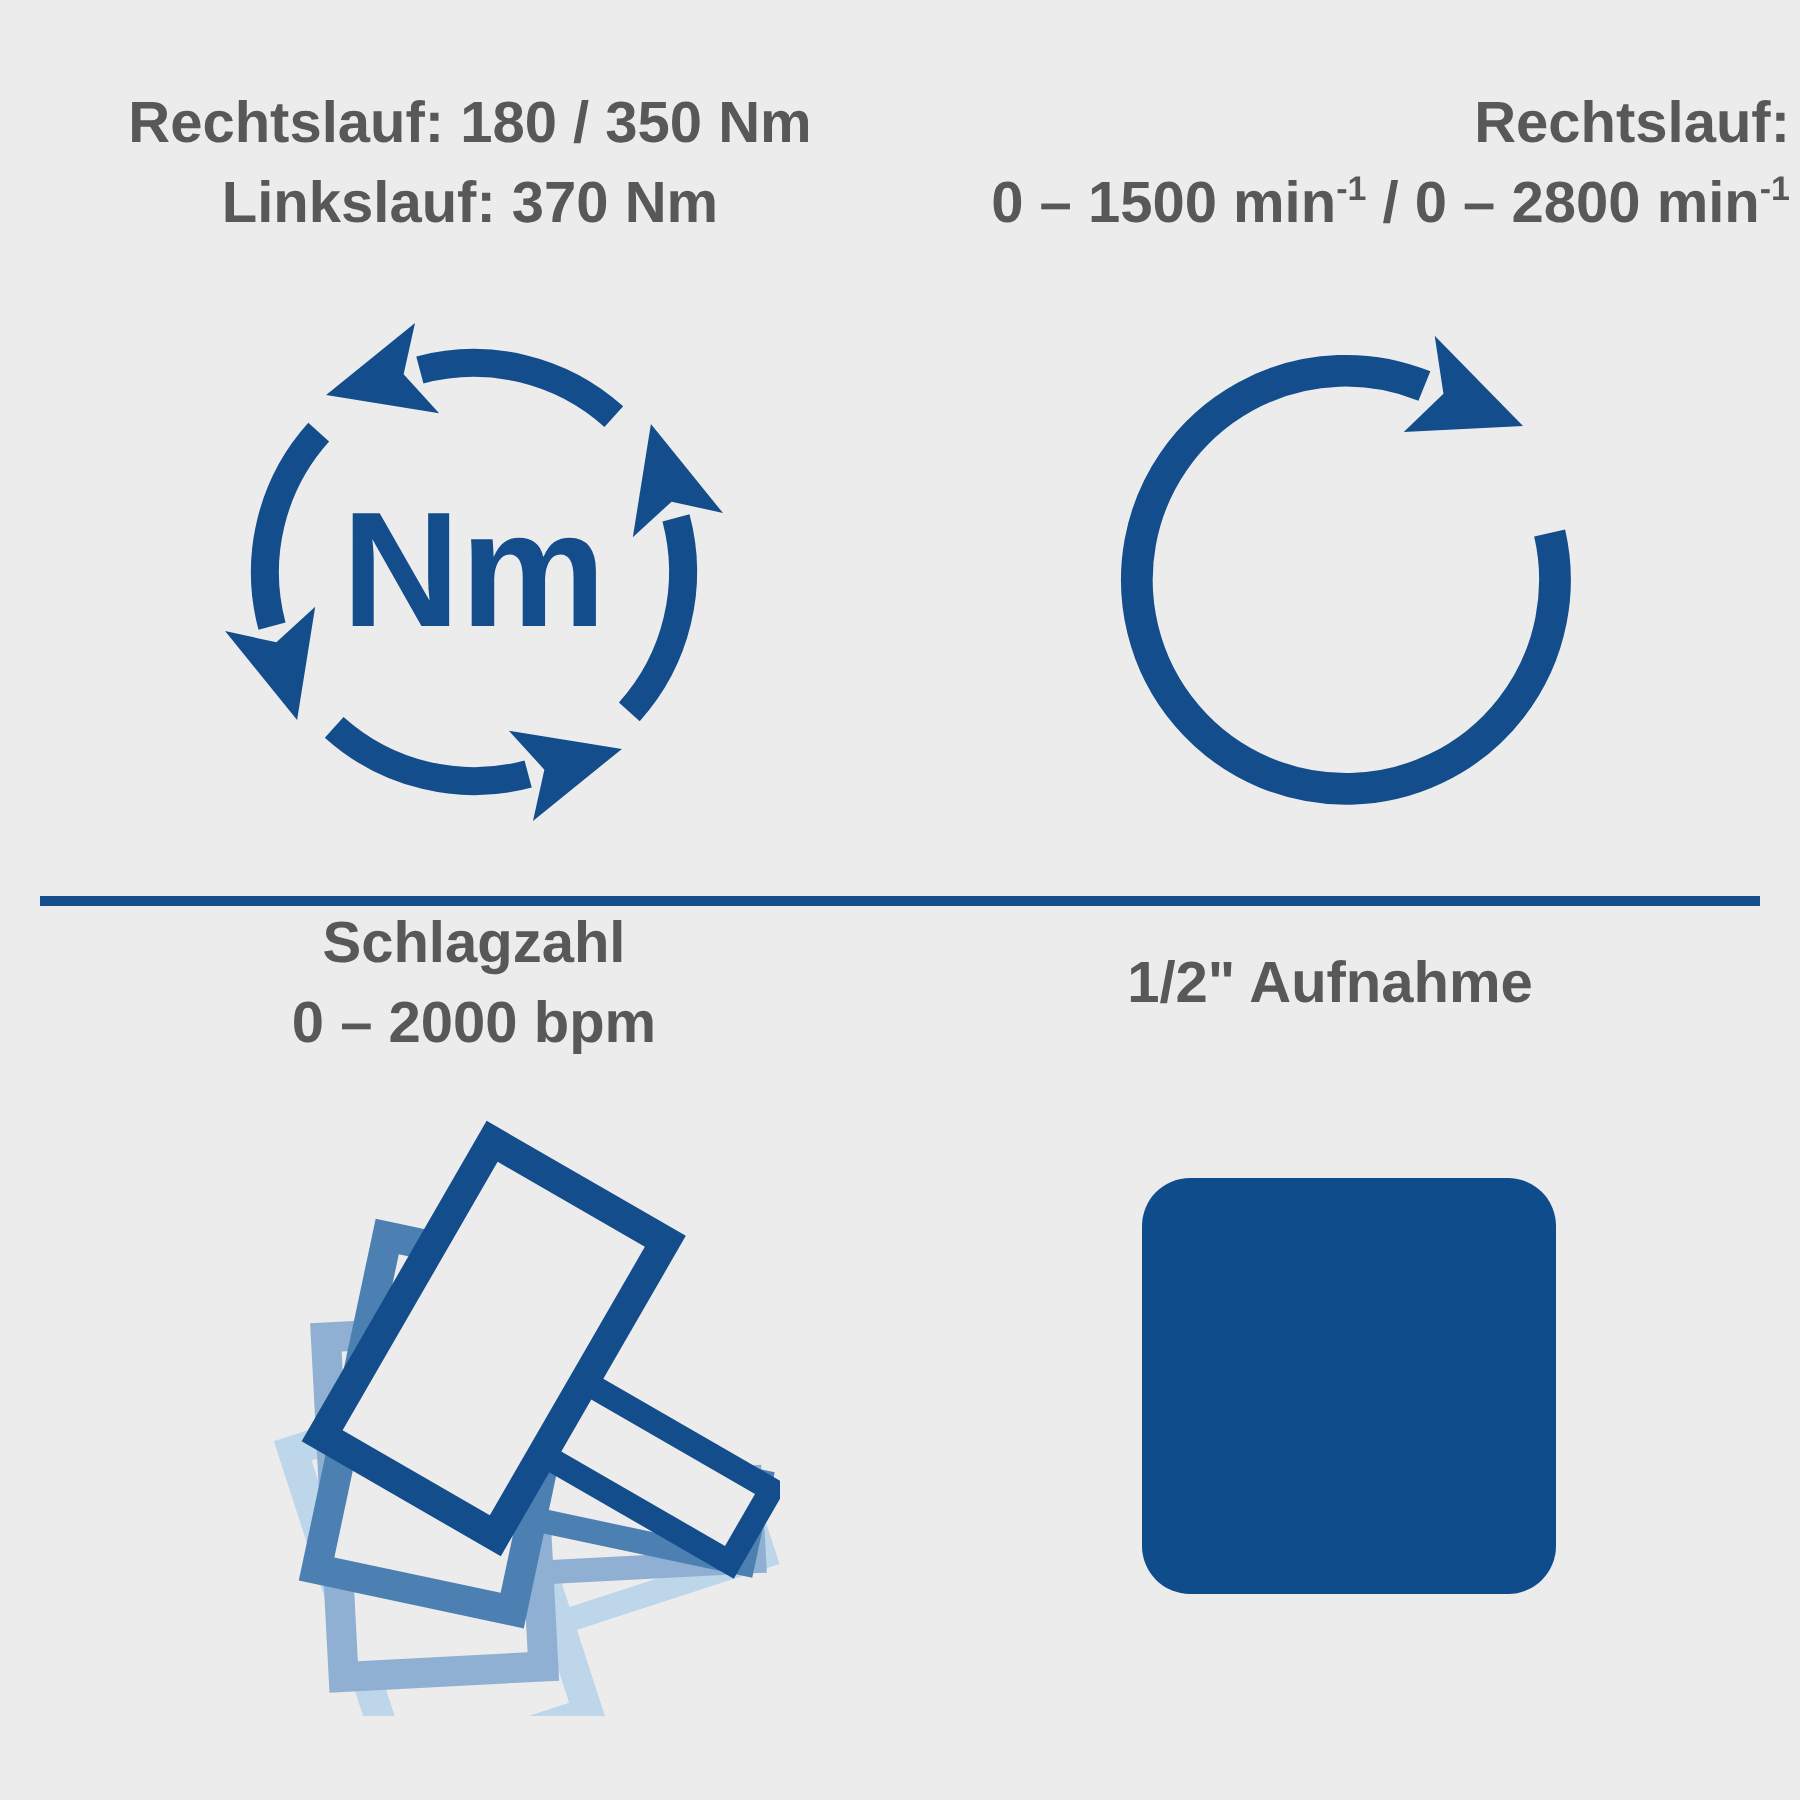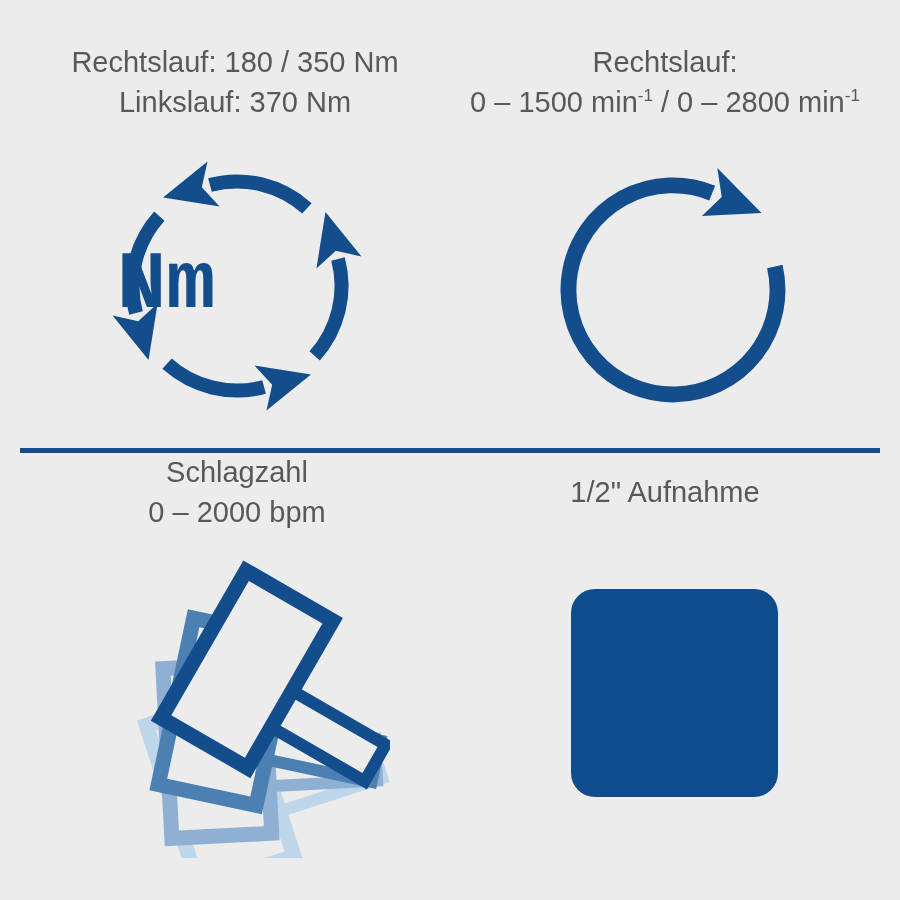--- a/index.html
+++ b/index.html
@@ -7,46 +7,45 @@
     width:900px;height:900px;
     background:#ececec;
     font-family:"Liberation Sans","DejaVu Sans",sans-serif;
     position:relative;overflow:hidden;
   }
   .canvas{position:absolute;inset:0;width:900px;height:900px;}
 
   .spec-text{
     position:absolute;
     text-align:center;
-    font-weight:normal;
+    font-weight:bold;
     font-size:29px;
     line-height:40px;
     color:#58585a;
     letter-spacing:0px;
     white-space:nowrap;
   }
   .spec-text .sup{
     font-size:17px;
     vertical-align:baseline;
     position:relative;
     top:-11px;
     letter-spacing:0;
   }
   #torque-text{left:5px;top:42px;width:460px;}
-  #speed-text{left:435px;top:42px;width:460px;}
+  #speed-text{left:435px;top:42px;width:460px;text-align:right;}
   #impact-text{left:7px;top:452px;width:460px;}
   #drive-text{left:435px;top:472px;width:460px;}
 
   .icon-svg{position:absolute;display:block;}
   #torque-icon{left:97px;top:146px;width:280px;height:280px;}
   #nm-label{
     position:absolute;left:117px;top:244px;width:240px;
-    text-align:left;font-weight:bold;font-size:82px;line-height:84px;
+    text-align:center;font-weight:bold;font-size:82px;line-height:84px;
     color:#134d8c;
-    font-family:Liberation Mono, monospace;
   }
   #rotation-icon{left:533px;top:150px;width:280px;height:280px;}
   #hammer-icon{left:80px;top:548px;width:310px;height:310px;}
 
   .divider{
     position:absolute;left:20px;top:448px;width:860px;height:5px;
     background:#134d8c;
   }
 
   .drive-square{

